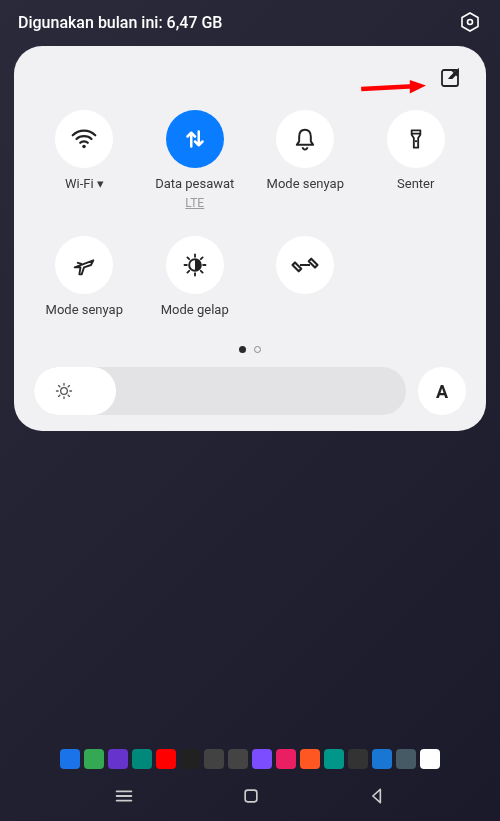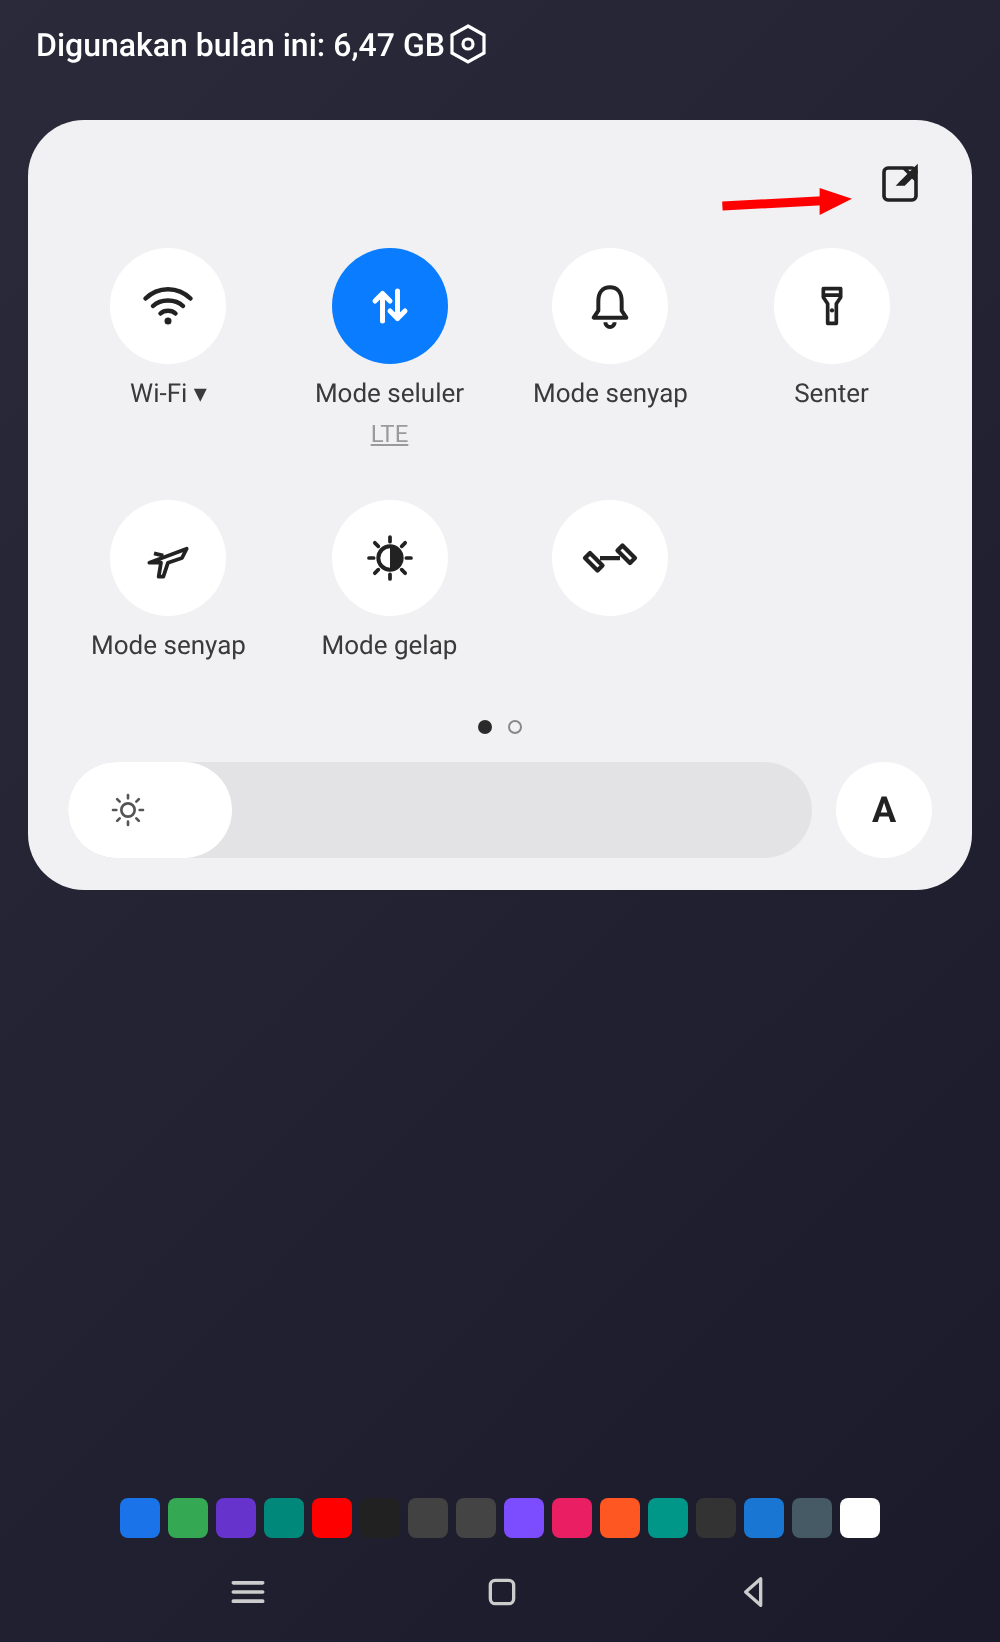--- a/index.html
+++ b/index.html
@@ -13,30 +13,30 @@
   }
   .wallpaper {
     position: absolute;
     inset: 0;
     background: linear-gradient(135deg, #2a2a3a 0%, #1a1a2a 100%);
   }
   .header {
     position: relative;
     display: flex;
     align-items: center;
-    justify-content: flex-start;
+    justify-content: space-between;
     padding: 10px 18px 6px 18px;
     color: #fff;
     z-index: 2;
   }
   .header-text { font-size: 16px; font-weight: 500; }
   .settings-btn { display: flex; align-items: center; justify-content: center; }
   .panel {
     position: relative;
-    margin: 20px 14px;
+    margin: 6px 14px;
     background: #f1f1f3;
     border-radius: 28px;
     padding: 14px 12px 16px 12px;
     z-index: 2;
   }
   .panel-top {
     display: flex;
     justify-content: flex-end;
     padding: 6px 12px 10px 0;
     position: relative;
@@ -214,21 +214,21 @@
       <div class="tile-label">Wi-Fi ▾</div>
     </div>
 
     <div class="tile">
       <div class="circle active">
         <svg width="30" height="30" viewBox="0 0 24 24">
           <path class="fg" d="M9 18 L9 7 M6 10 L9 7 L12 10" fill="none" stroke="#fff" stroke-width="2" stroke-linecap="round" stroke-linejoin="round"></path>
           <path class="fg" d="M15 6 L15 17 M12 14 L15 17 L18 14" fill="none" stroke="#fff" stroke-width="2" stroke-linecap="round" stroke-linejoin="round"></path>
         </svg>
       </div>
-      <div class="tile-label">Mode seluler</div>
+      <div class="tile-label">Data pesawat</div>
       <div class="tile-sub">LTE</div>
     </div>
 
     <div class="tile">
       <div class="circle">
         <svg width="28" height="28" viewBox="0 0 24 24">
           <path class="fg" d="M12 4 C9 4 7 6 7 10 L7 14 L5 17 L19 17 L17 14 L17 10 C17 6 15 4 12 4 Z M10 19 C10 20 11 21 12 21 C13 21 14 20 14 19" fill="none" stroke="#222" stroke-width="1.7" stroke-linejoin="round"></path>
         </svg>
       </div>
       <div class="tile-label">Mode senyap</div>

